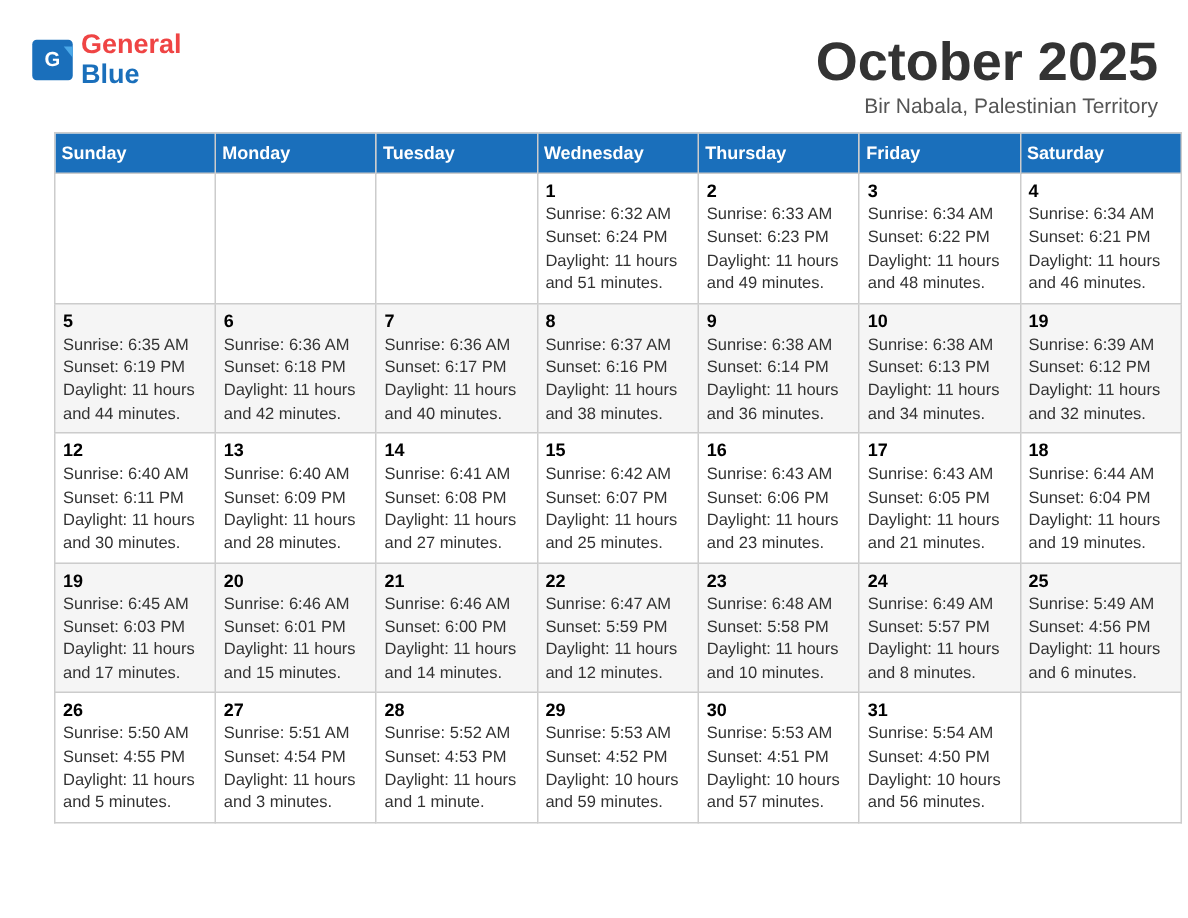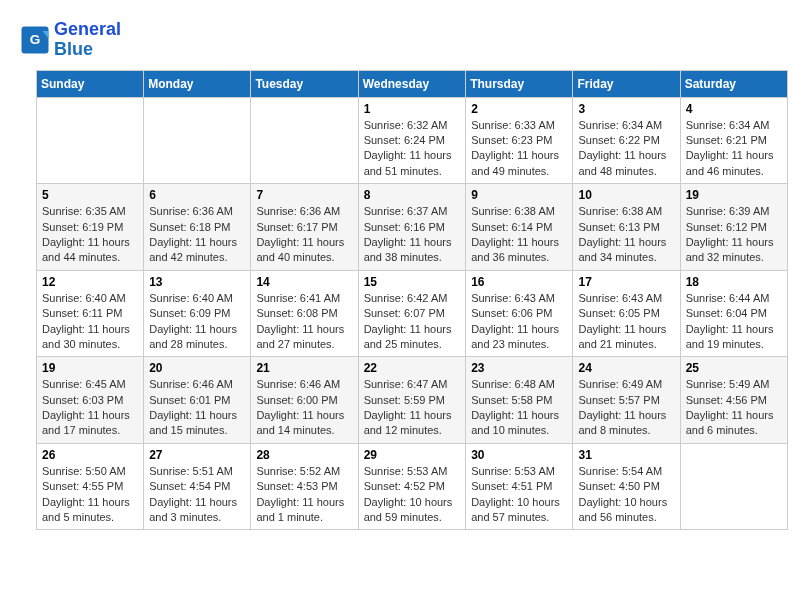--- a/index.html
+++ b/index.html
@@ -21,21 +21,21 @@
       align-items: center;
       gap: 0;
     }
     .logo-text {
       font-size: 18px;
       font-weight: bold;
       color: #333;
       line-height: 1.1;
     }
     .logo-text span {
-      color: #1d4ed8;
+      color: #ef4444;
     }
     .logo-icon {
       width: 30px;
       height: 30px;
       margin-right: 4px;
     }
     .title-block {
       text-align: right;
     }
     .month-title {
@@ -97,20 +97,24 @@
       <text x="20" y="25" text-anchor="middle" fill="white" font-size="18" font-weight="bold" font-family="Arial">G</text>
       <polygon points="30,8 38,8 38,18" fill="#4aa8e8"></polygon>
     </svg>
     <div>
       <div class="logo-text">
         <span>General</span><br>
         <span style="color:#1a6fbb;">Blue</span>
       </div>
     </div>
   </div>
+  <div class="title-block">
+    <div class="month-title">October 2025</div>
+    <div class="location">Bir Nabala, Palestinian Territory</div>
+  </div>
 </div>
 
 <table class="calendar">
   <thead>
     <tr>
     <th>Sunday</th>
         <th>Monday</th>
         <th>Tuesday</th>
         <th>Wednesday</th>
         <th>Thursday</th>

